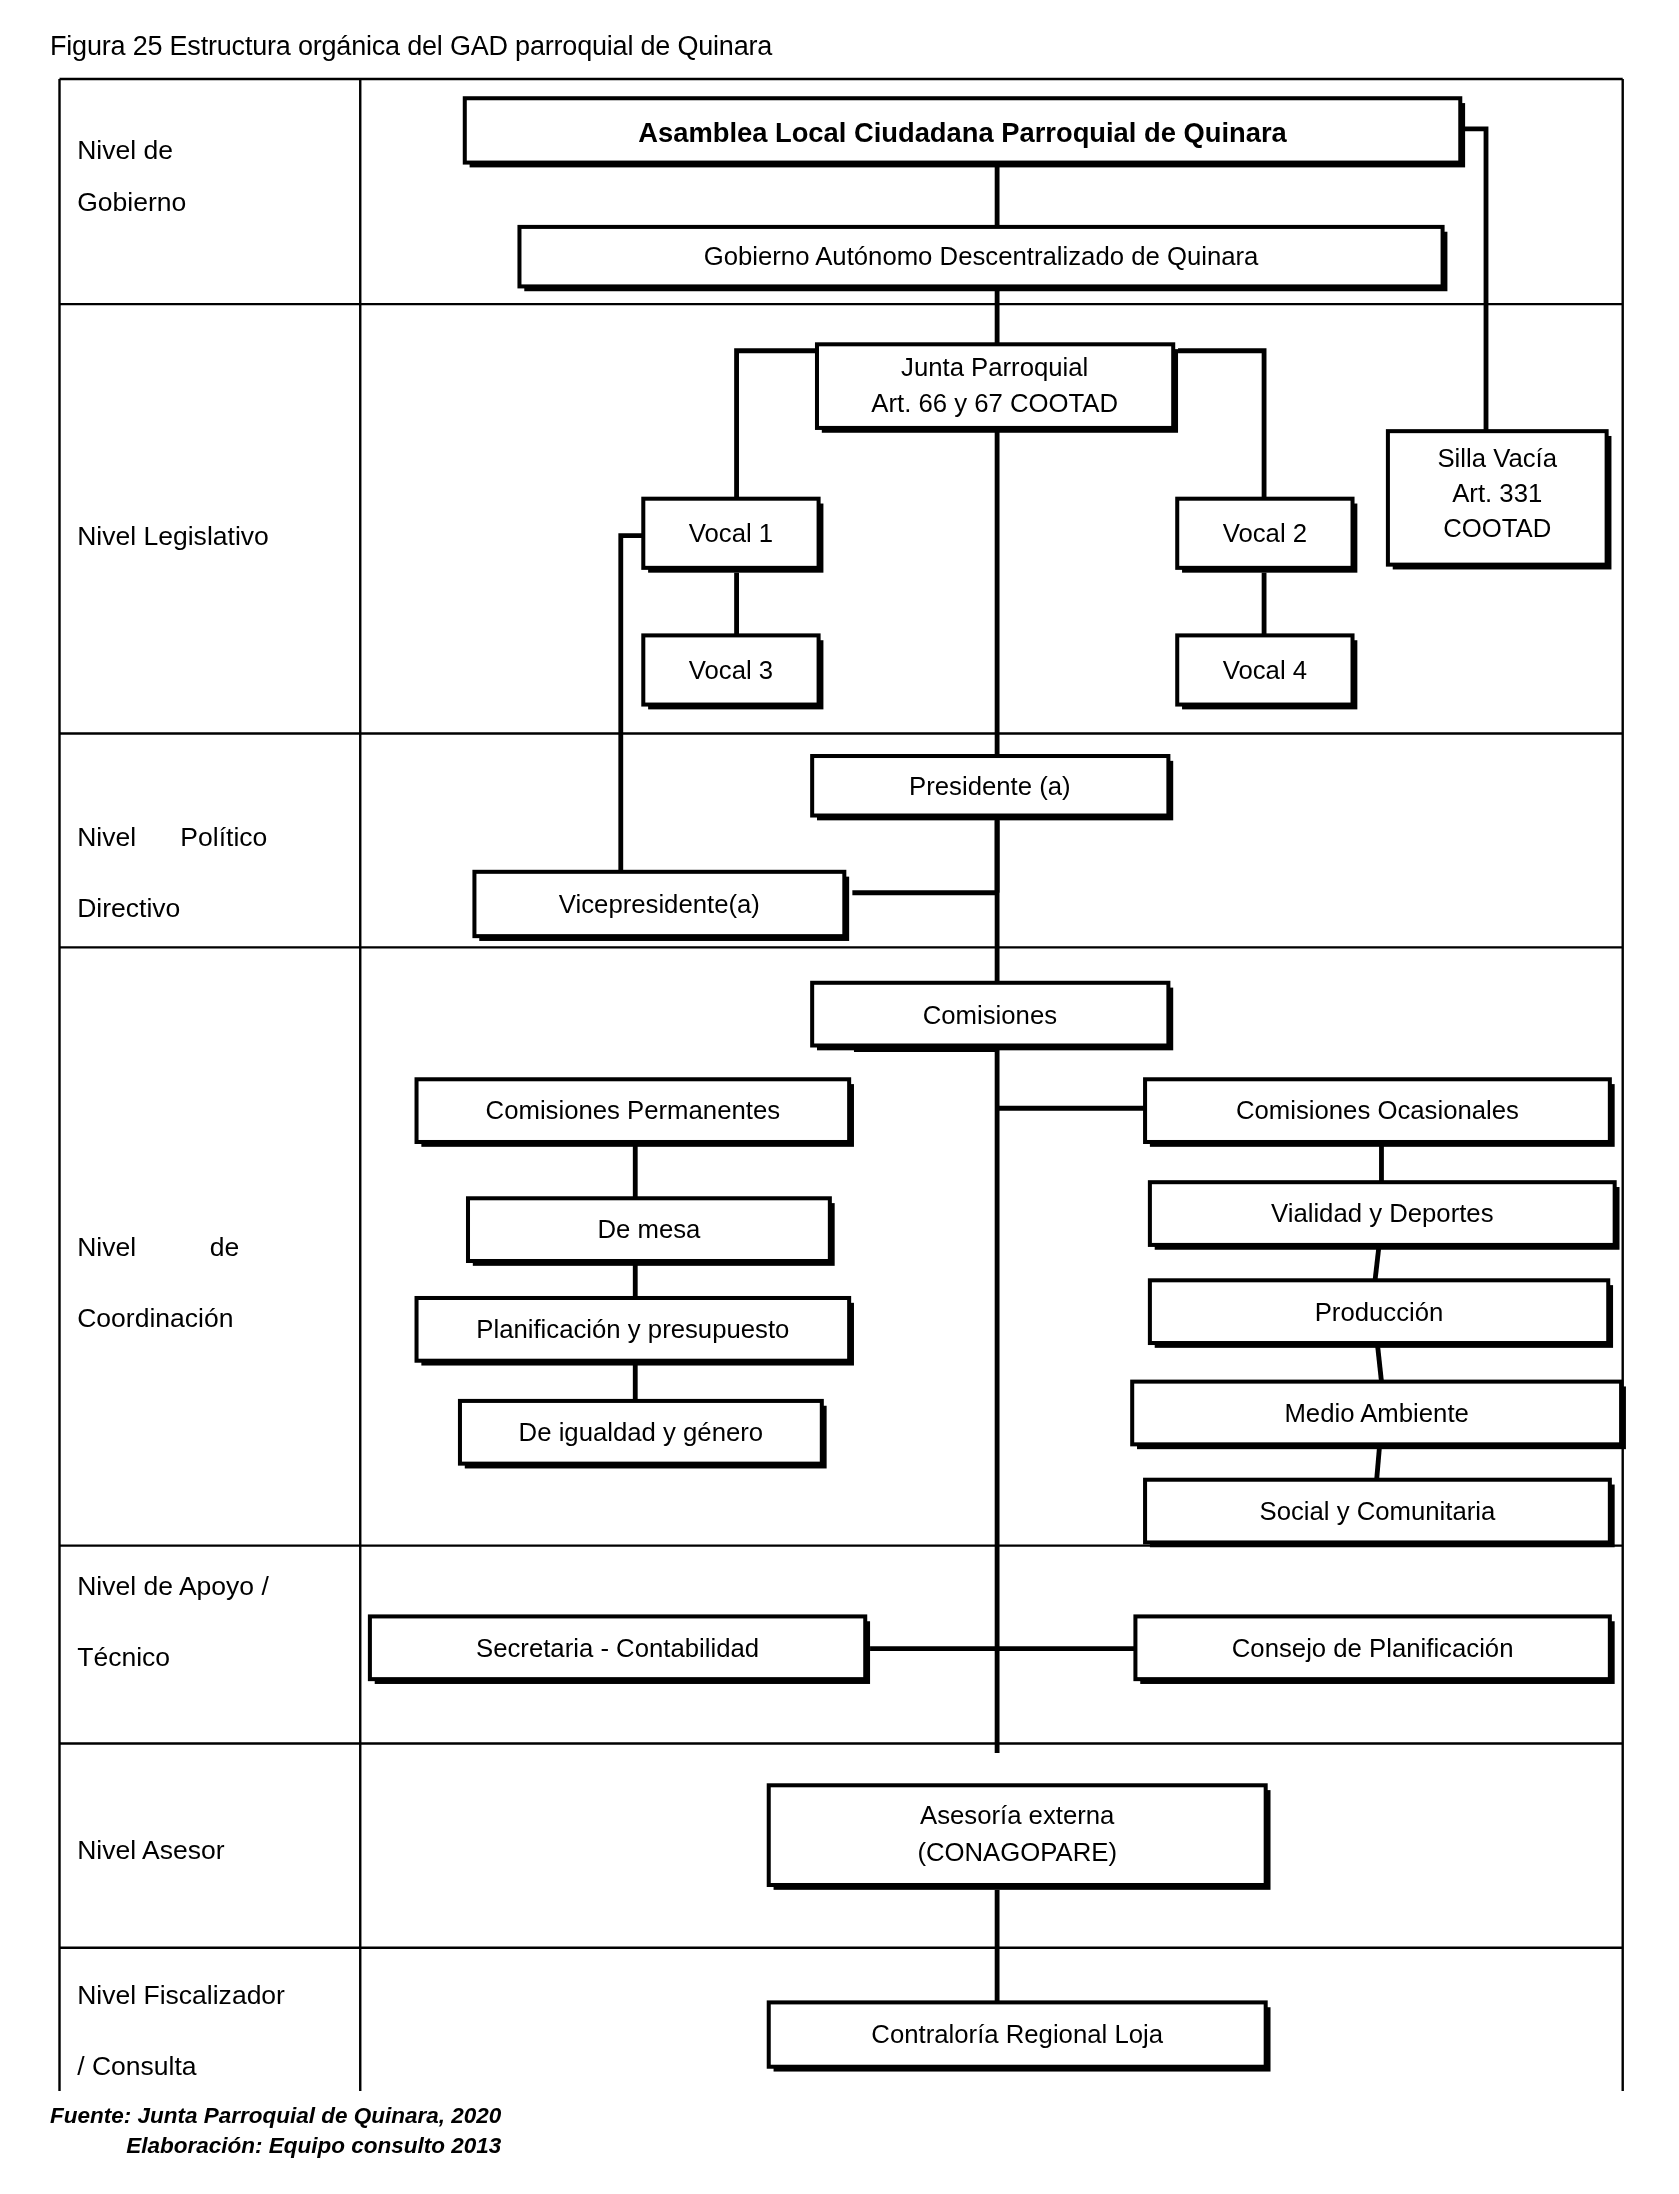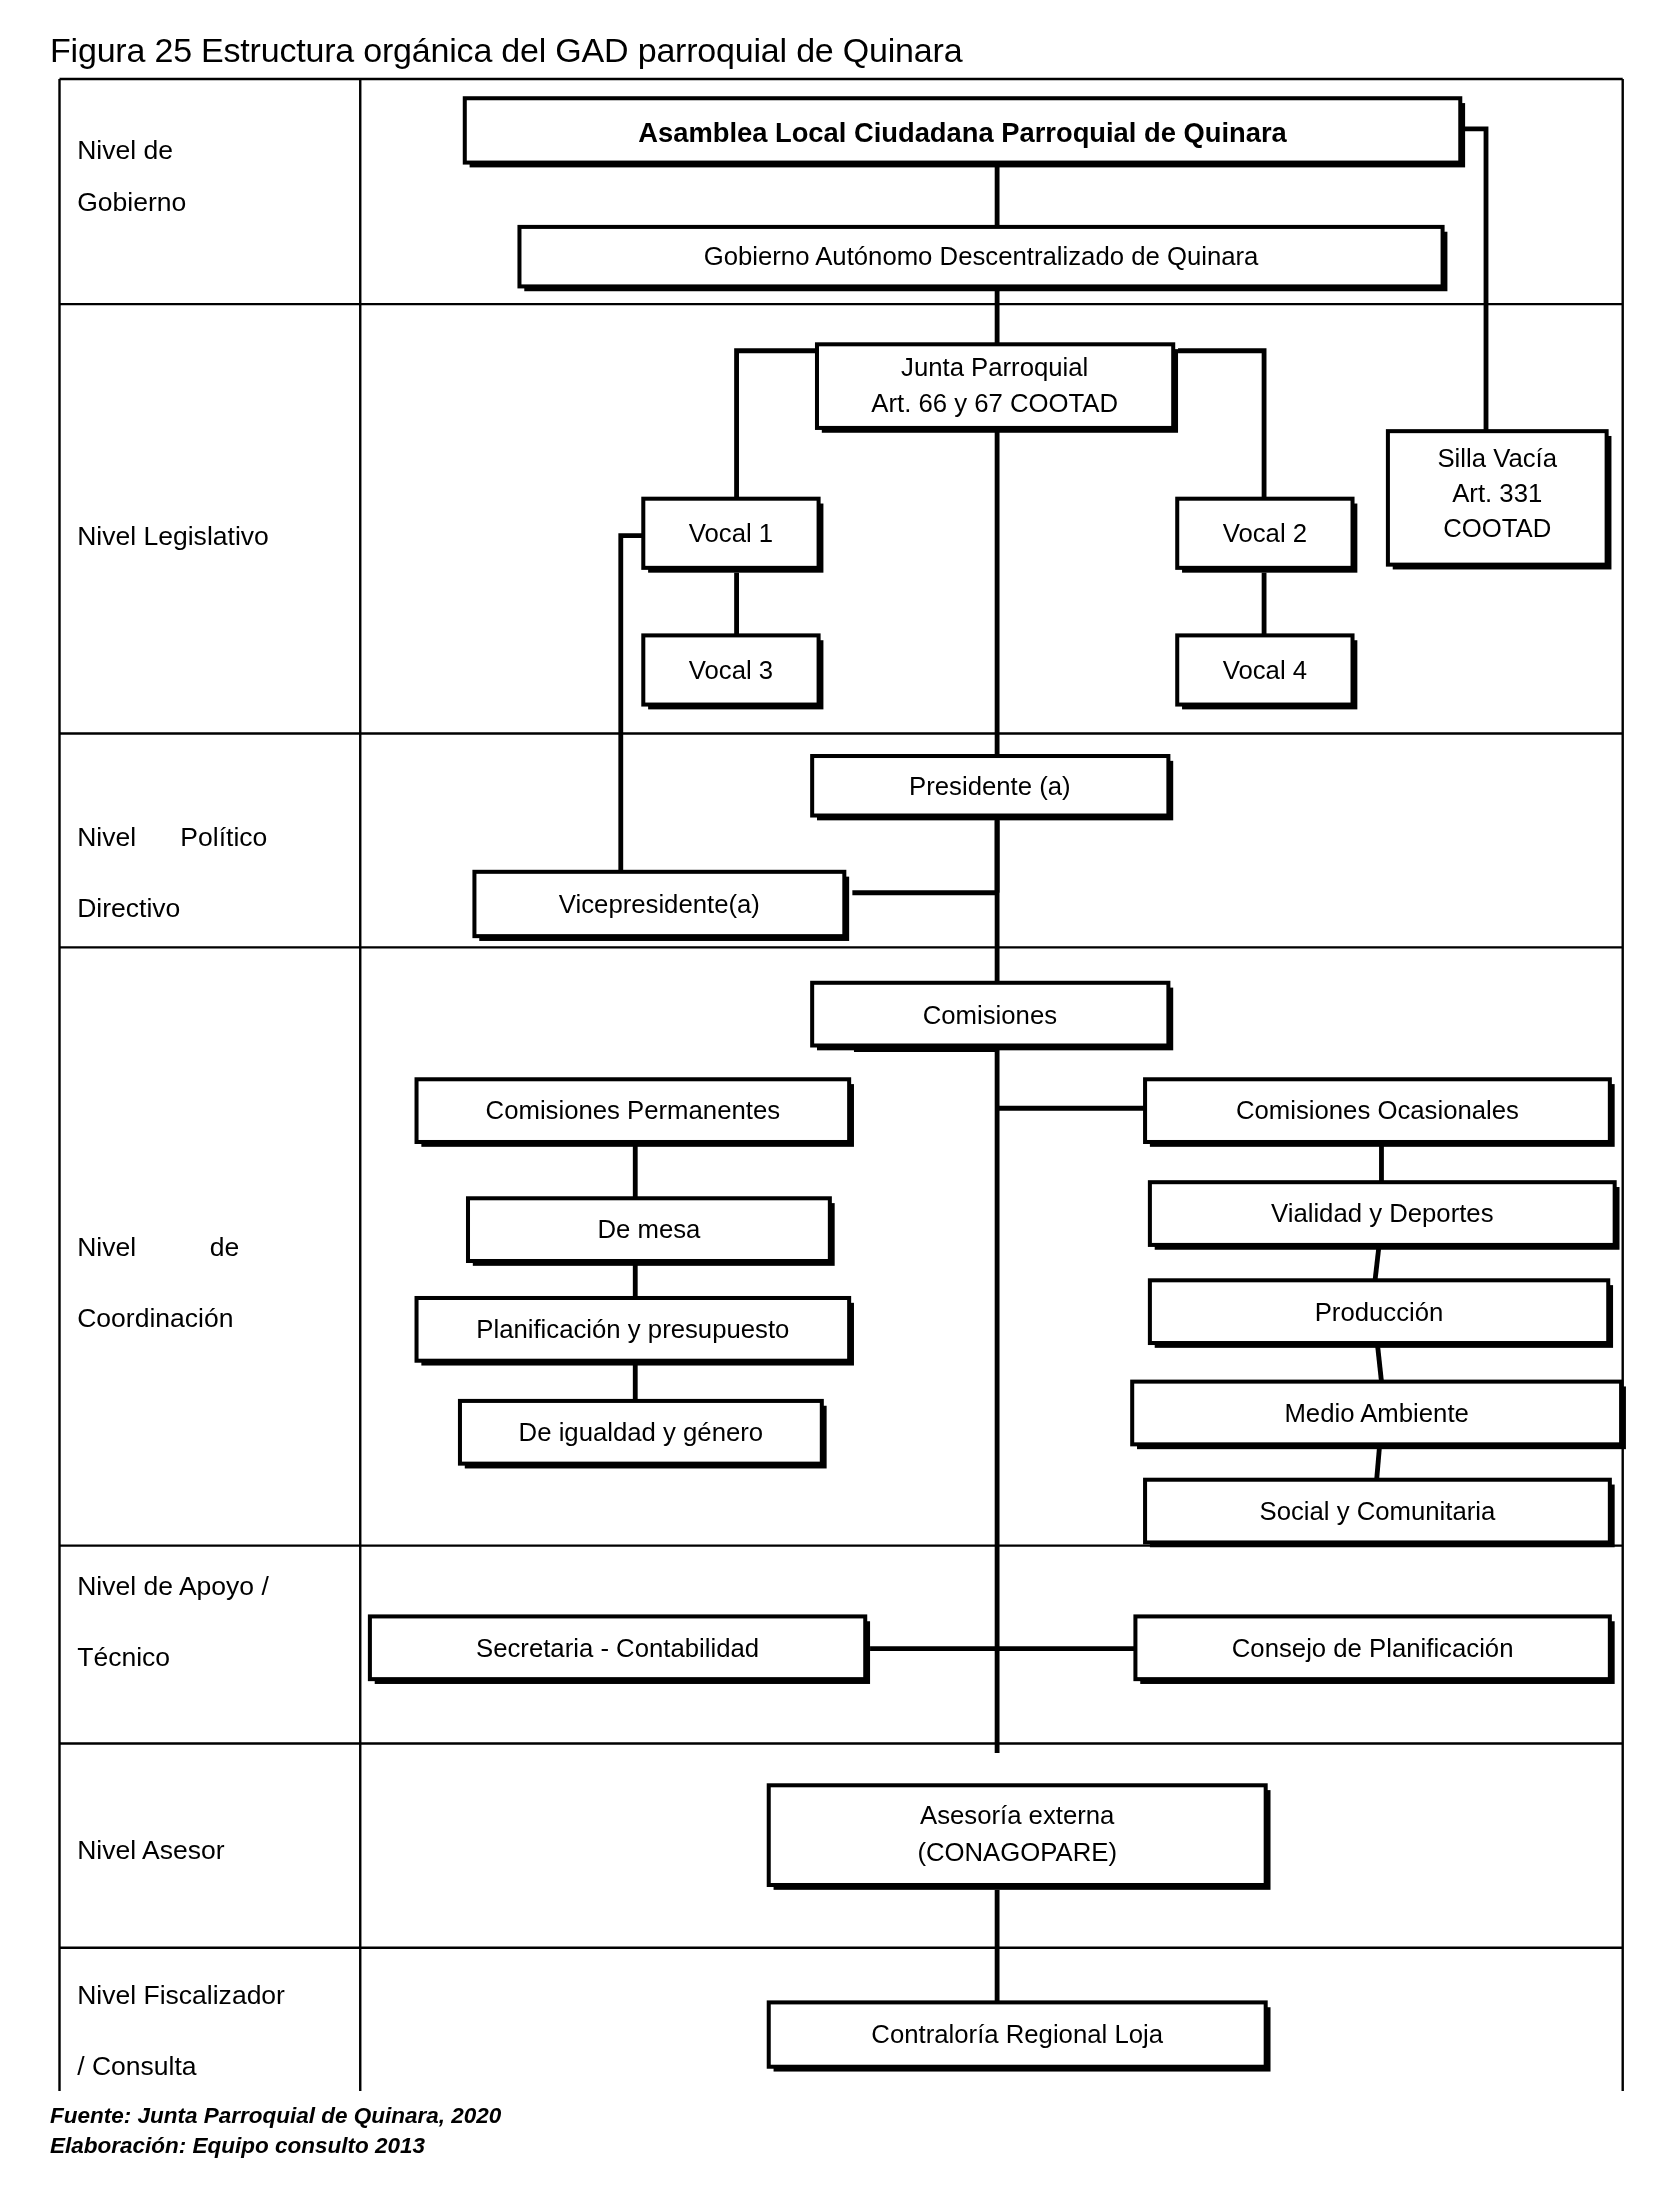--- a/index.html
+++ b/index.html
@@ -12,21 +12,21 @@
     height: 2194px;
     font-family: "Liberation Sans", sans-serif;
     color: #000000;
     position: relative;
     overflow: hidden;
   }
   #figure-title {
     position: absolute;
     left: 50px;
     top: 31px;
-    font-size: 34px;
+    font-size: 27px;
     font-family: "Liberation Sans", sans-serif;
     color: #000;
     white-space: nowrap;
     letter-spacing: -0.2px;
   }
   #chart-svg {
     position: absolute;
     left: 0;
     top: 0;
   }
@@ -69,20 +69,21 @@
   #footer {
     position: absolute;
     left: 50px;
     top: 2101px;
     font-family: "Liberation Sans", sans-serif;
     font-size: 22.5px;
     font-weight: bold;
     font-style: italic;
     line-height: 1.32;
     color: #000;
+    text-align: right;
   }
   #footer div { white-space: nowrap; }
 </style>
 </head>
 <body>
 
 <div id="figure-title">Figura 25  Estructura orgánica del GAD parroquial de Quinara</div>
 
 <svg id="chart-svg" width="1679" height="2091" viewBox="0 0 2088 2600">
 

